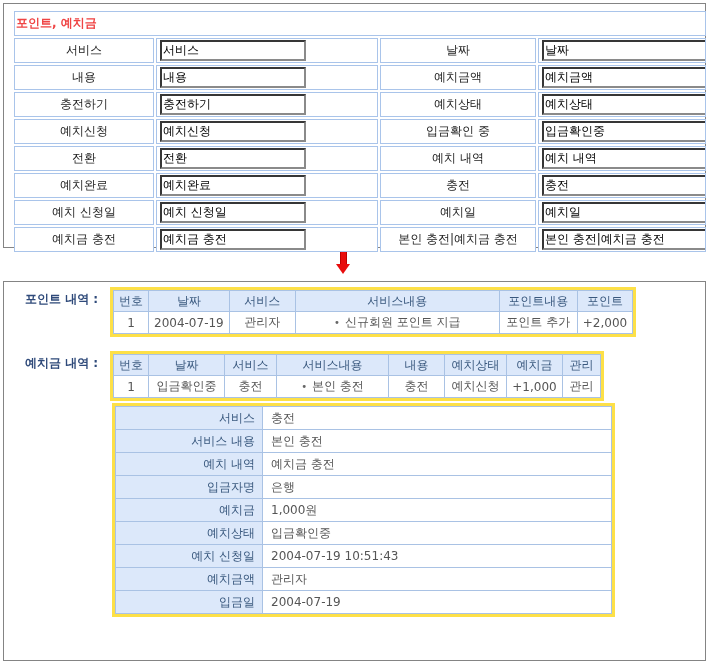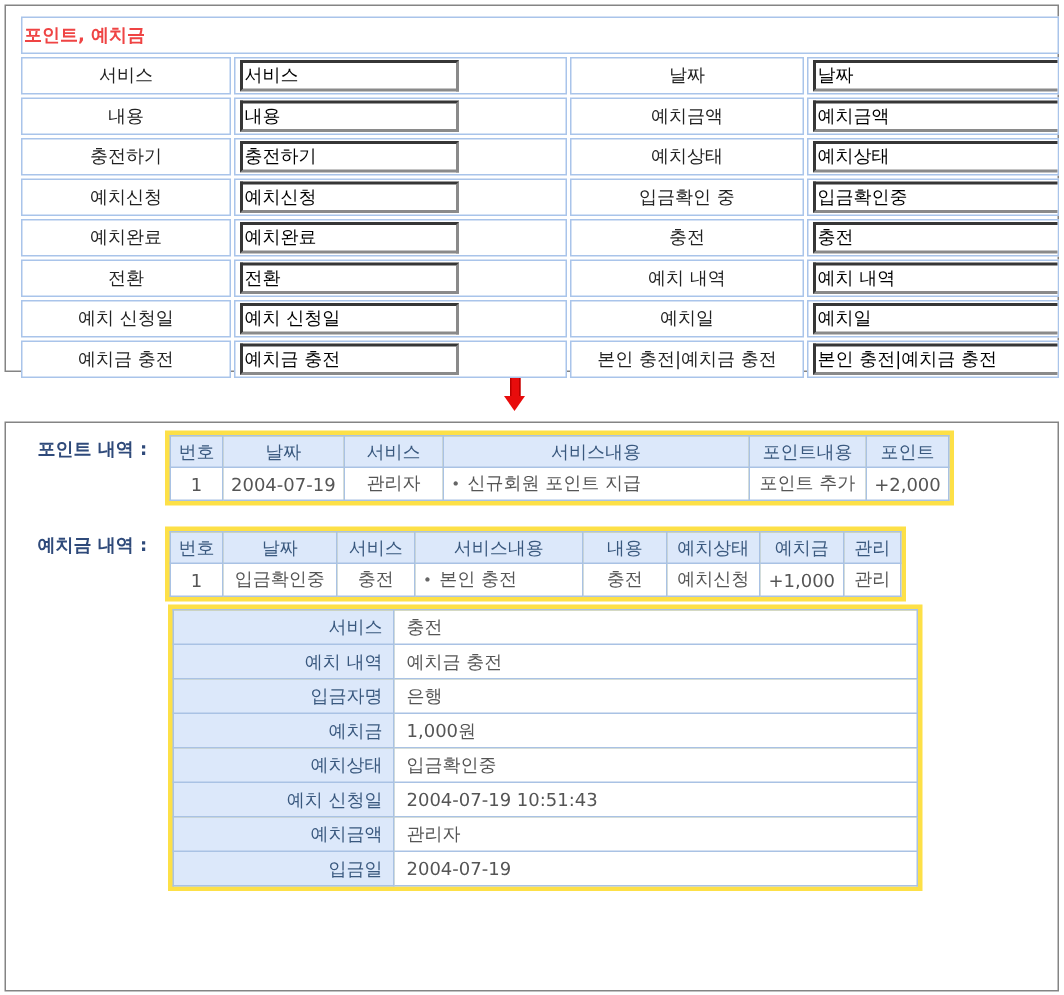--- a/index.html
+++ b/index.html
@@ -22,21 +22,21 @@
   #arrow{position:absolute;left:336px;top:252px;width:15px;}
   #arrow .stem{width:5px;height:12px;background:#e80c0c;margin:0 auto;border-left:1px solid #b00;border-right:1px solid #b00;}
   #arrow .head{width:0;height:0;border-left:7px solid transparent;border-right:7px solid transparent;border-top:10px solid #e80c0c;}
 
   
   .sec-label{position:absolute;color:#2f4a7a;font-weight:bold;white-space:nowrap;}
   .frame{position:absolute;background:#fde047;padding:3px;}
   table.grid{border-collapse:collapse;}
   table.grid th{border:1px solid #a9c2e4;background:#dce8fa;color:#39587e;font-weight:normal;font-size:12px;height:20px;padding:0 5px;white-space:nowrap;}
   table.grid td{border:1px solid #a9c2e4;background:#fff;color:#555;font-size:12px;height:21px;padding:0 5px;white-space:nowrap;}
-  td.c{text-align:center;} td.r{text-align:center;} td.l{text-align:left;}
+  td.c{text-align:center;} td.r{text-align:center;} td.l{text-align:center;}
   .bullet{color:#666;margin-right:5px;font-size:10px;}
   table.detail{border-collapse:collapse;width:497px;}
   table.detail td{border:1px solid #a9c2e4;font-size:12px;height:22px;white-space:nowrap;}
   table.detail td.dlabel{background:#dce8fa;color:#39587e;text-align:right;width:135px;padding:0 7px 0 4px;}
   table.detail td.dvalue{background:#fff;color:#555;text-align:left;padding:0 4px 0 8px;}
   a.manage{color:#555;text-decoration:none;cursor:pointer;}
 </style>
 </head>
 <body>
 
@@ -70,30 +70,30 @@
       <td class="flabel">예치상태</td>
       <td class="finput"><input class="fld w2" value="예치상태" style=""></td>
     </tr>
     <tr>
       <td class="flabel">예치신청</td>
       <td class="finput"><input class="fld w1" value="예치신청" style=""></td>
       <td class="flabel">입금확인 중</td>
       <td class="finput"><input class="fld w2" value="입금확인중" style=""></td>
     </tr>
     <tr>
+      <td class="flabel">전환</td>
+      <td class="finput"><input class="fld w1" value="전환" style=""></td>
+      <td class="flabel">예치 내역</td>
+      <td class="finput"><input class="fld w2" value="예치 내역" style=""></td>
+    </tr>
+    <tr>
       <td class="flabel">예치완료</td>
       <td class="finput"><input class="fld w1" value="예치완료" style=""></td>
       <td class="flabel">충전</td>
       <td class="finput"><input class="fld w2" value="충전" style=""></td>
-    </tr>
-    <tr>
-      <td class="flabel">전환</td>
-      <td class="finput"><input class="fld w1" value="전환" style=""></td>
-      <td class="flabel">예치 내역</td>
-      <td class="finput"><input class="fld w2" value="예치 내역" style=""></td>
     </tr>
     <tr>
       <td class="flabel">예치 신청일</td>
       <td class="finput"><input class="fld w1" value="예치 신청일" style=""></td>
       <td class="flabel">예치일</td>
       <td class="finput"><input class="fld w2" value="예치일" style=""></td>
     </tr>
     <tr>
       <td class="flabel">예치금 충전</td>
       <td class="finput"><input class="fld w1" value="예치금 충전" style=""></td>
@@ -182,20 +182,24 @@
   </div>
 
   <div class="frame" style="left:108px;top:121px;">
     <table class="detail">
       <tbody>
           <tr>
         <td class="dlabel">서비스</td>
         <td class="dvalue">충전</td>
       </tr>
       <tr>
+        <td class="dlabel">서비스 내용</td>
+        <td class="dvalue">본인 충전</td>
+      </tr>
+      <tr>
         <td class="dlabel">예치 내역</td>
         <td class="dvalue">예치금 충전</td>
       </tr>
       <tr>
         <td class="dlabel">입금자명</td>
         <td class="dvalue">은행</td>
       </tr>
       <tr>
         <td class="dlabel">예치금</td>
         <td class="dvalue">1,000원</td>

